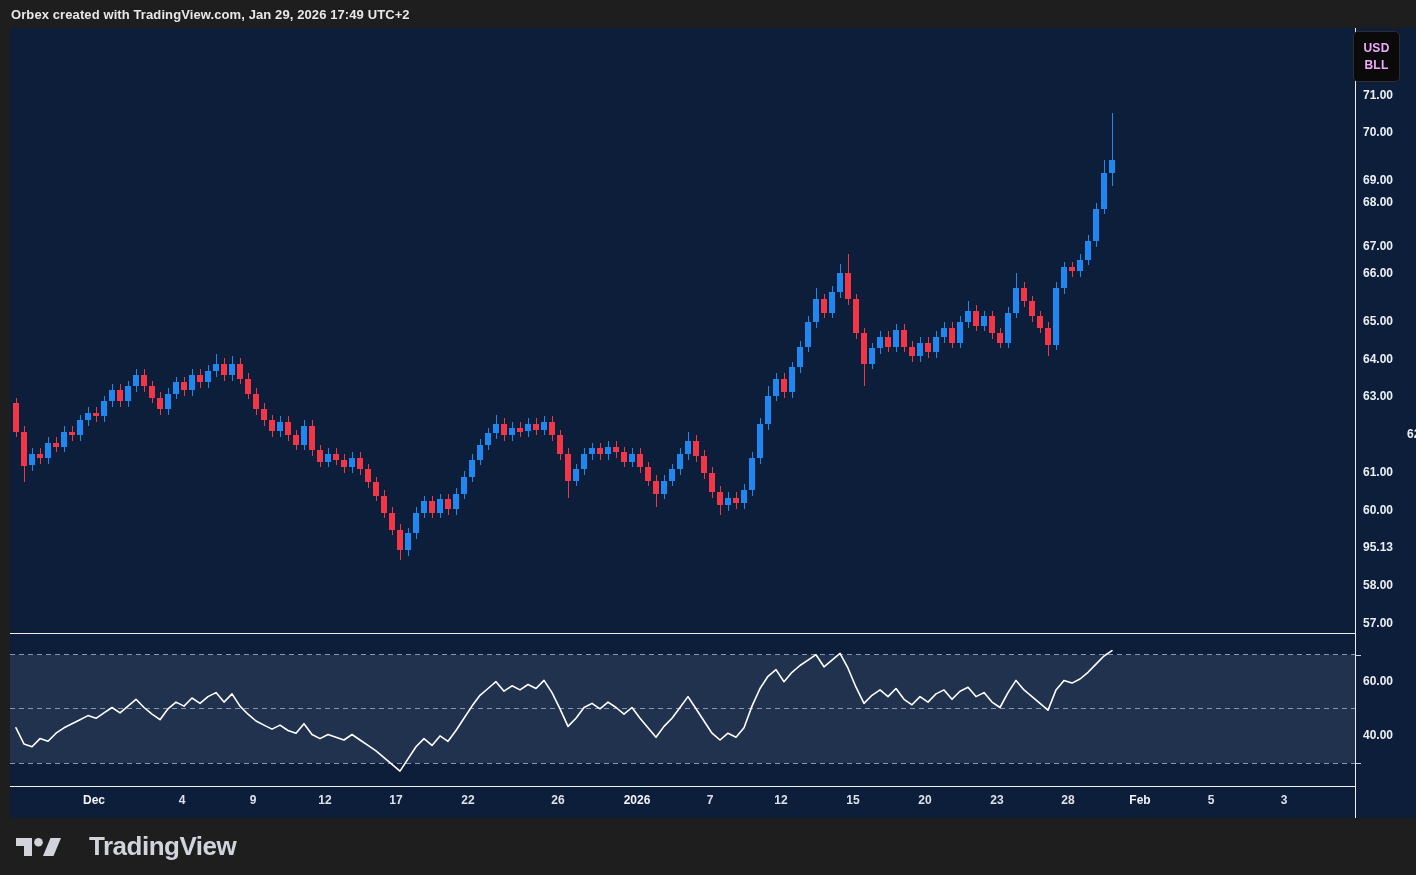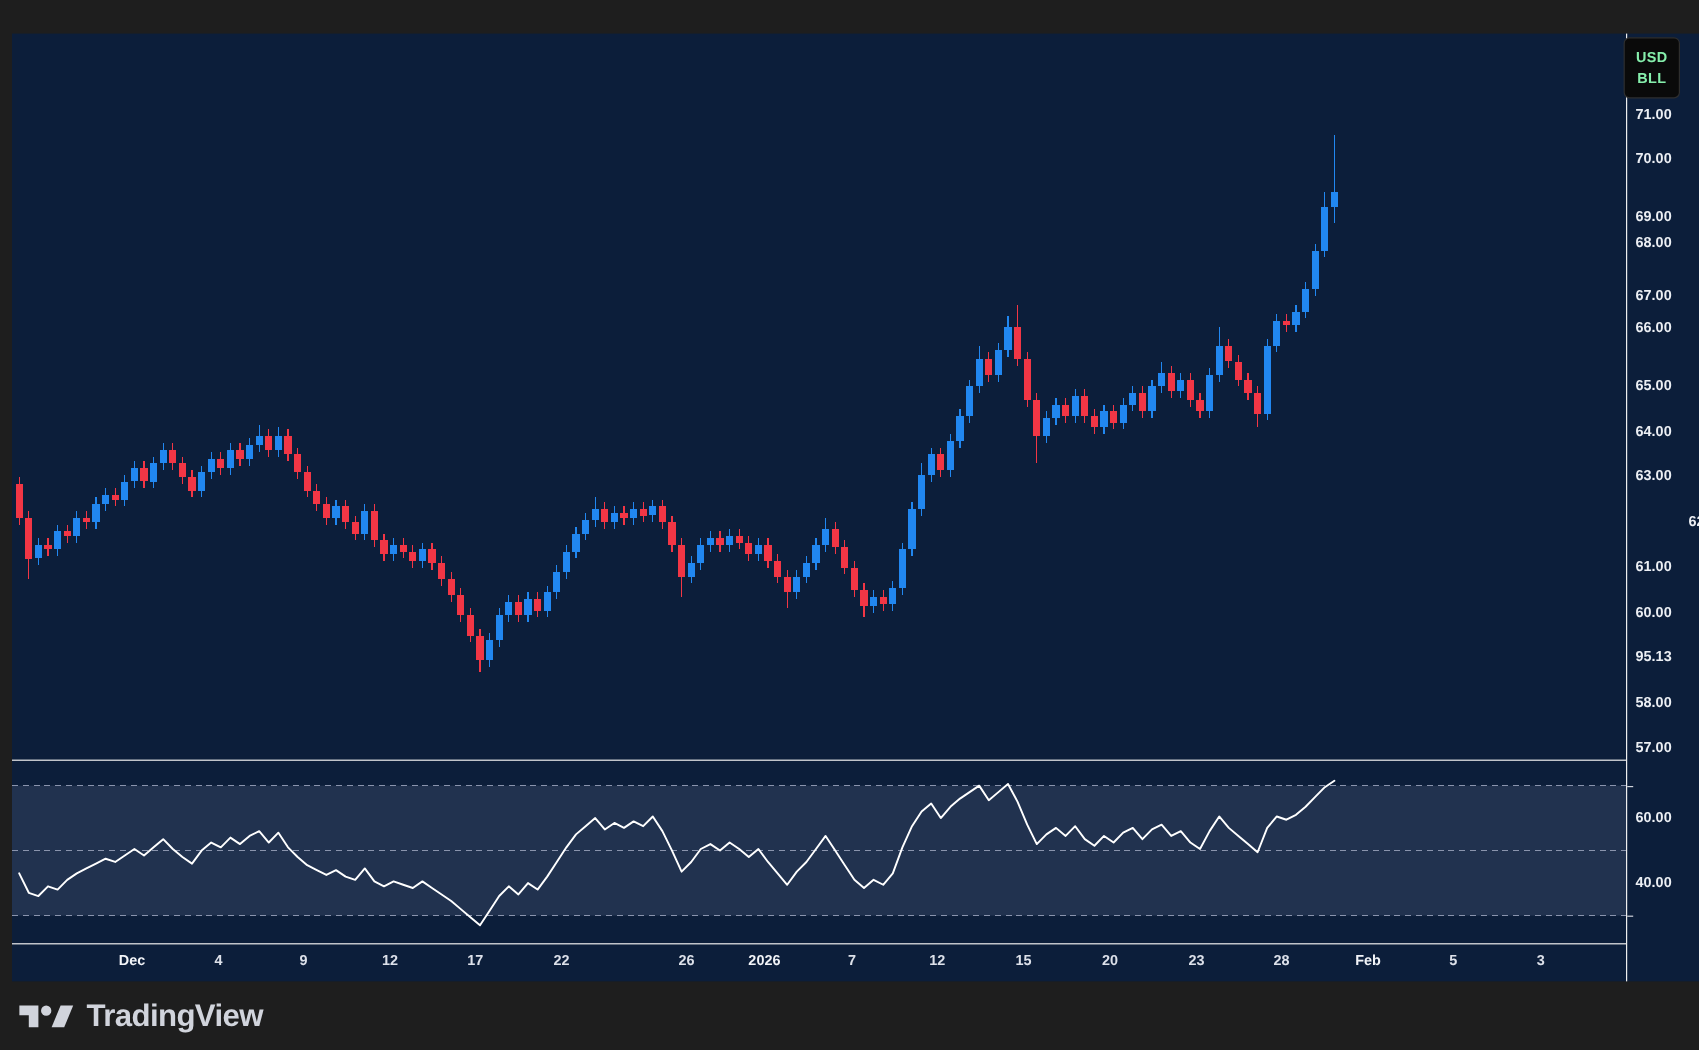--- a/index.html
+++ b/index.html
@@ -20,30 +20,33 @@
 
   .price-axis{position:absolute;left:1346px;top:0;width:60px;height:790px;}
   .axis-label{position:absolute;left:7px;color:#eceff4;font-size:12px;font-weight:700;white-space:nowrap;}
   .level-tick{position:absolute;left:0;width:5px;height:1px;background:#cfd3dc;}
 
   .time-strip{position:absolute;left:0;top:758px;width:1345px;height:32px;}
   .time-label{position:absolute;top:7px;width:44px;margin-left:-22px;text-align:center;color:#dde1ea;font-size:12px;font-weight:700;}
   .time-label.major{color:#f2f4f8;}
 
   .badge{position:absolute;left:1343px;top:3px;width:47px;height:51px;background:#0a0a0a;border:1px solid #2e2e2e;border-radius:5px;display:flex;flex-direction:column;align-items:center;justify-content:center;gap:3px;}
-  .badge span{color:#86efac;font-size:12px;font-weight:700;letter-spacing:.3px;}
+  .badge span{color:#f0abfc;font-size:12px;font-weight:700;letter-spacing:.3px;}
 
   .footer{position:absolute;left:0;top:818px;width:1416px;height:57px;background:#1e1e1e;display:flex;align-items:center;}
-  .tv-logo{display:flex;align-items:center;gap:10px;padding-left:16px;}
+  .tv-logo{display:flex;align-items:center;gap:27px;padding-left:16px;}
   .tv-logo .brand{color:#d1d4dc;font-size:26px;font-weight:700;letter-spacing:-0.5px;}
 </style>
 </head>
 <body>
 <div id="page">
 
+  <div class="topbar">
+    <span class="hdr">Orbex created with TradingView.com, Jan 29, 2026 17:49 UTC+2</span>
+  </div>
 
   <div class="chart">
     <svg id="price-pane" class="pane" width="1345" height="605">
         <line x1="6" x2="6" y1="369.5" y2="409.1" stroke="#f23645" stroke-width="1" shape-rendering="crispEdges"></line>
         <rect x="3" y="375.2" width="6" height="28.3" fill="#f23645" shape-rendering="crispEdges"></rect>
         <line x1="14" x2="14" y1="397.8" y2="454.4" stroke="#f23645" stroke-width="1" shape-rendering="crispEdges"></line>
         <rect x="11" y="403.5" width="6" height="34.0" fill="#f23645" shape-rendering="crispEdges"></rect>
         <line x1="22" x2="22" y1="420.4" y2="443.1" stroke="#2187f0" stroke-width="1" shape-rendering="crispEdges"></line>
         <rect x="19" y="426.1" width="6" height="11.3" fill="#2187f0" shape-rendering="crispEdges"></rect>
         <line x1="30" x2="30" y1="420.4" y2="435.5" stroke="#f23645" stroke-width="1" shape-rendering="crispEdges"></line>
@@ -345,27 +348,27 @@
         <div class="axis-label" style="top: 512px;">95.13</div>
         <div class="axis-label" style="top: 550px;">58.00</div>
         <div class="axis-label" style="top: 588px;">57.00</div>
         <div class="axis-label" style="top: 646px;">60.00</div>
         <div class="axis-label" style="top: 700px;">40.00</div>
         <div class="level-tick" style="top: 627px;"></div>
         <div class="level-tick" style="top: 735px;"></div>
       </div>
 
     <div class="time-strip" id="time-strip">
-        <div class="time-label major" style="left: 100px;">Dec</div>
+        <div class="time-label major" style="left: 84px;">Dec</div>
         <div class="time-label" style="left: 172px;">4</div>
         <div class="time-label" style="left: 243px;">9</div>
         <div class="time-label" style="left: 315px;">12</div>
         <div class="time-label" style="left: 386px;">17</div>
         <div class="time-label" style="left: 458px;">22</div>
-        <div class="time-label" style="left: 562px;">26</div>
+        <div class="time-label" style="left: 548px;">26</div>
         <div class="time-label major" style="left: 627px;">2026</div>
         <div class="time-label" style="left: 700px;">7</div>
         <div class="time-label" style="left: 771px;">12</div>
         <div class="time-label" style="left: 843px;">15</div>
         <div class="time-label" style="left: 915px;">20</div>
         <div class="time-label" style="left: 987px;">23</div>
         <div class="time-label" style="left: 1058px;">28</div>
         <div class="time-label major" style="left: 1130px;">Feb</div>
         <div class="time-label" style="left: 1201px;">5</div>
         <div class="time-label" style="left: 1274px;">3</div>

